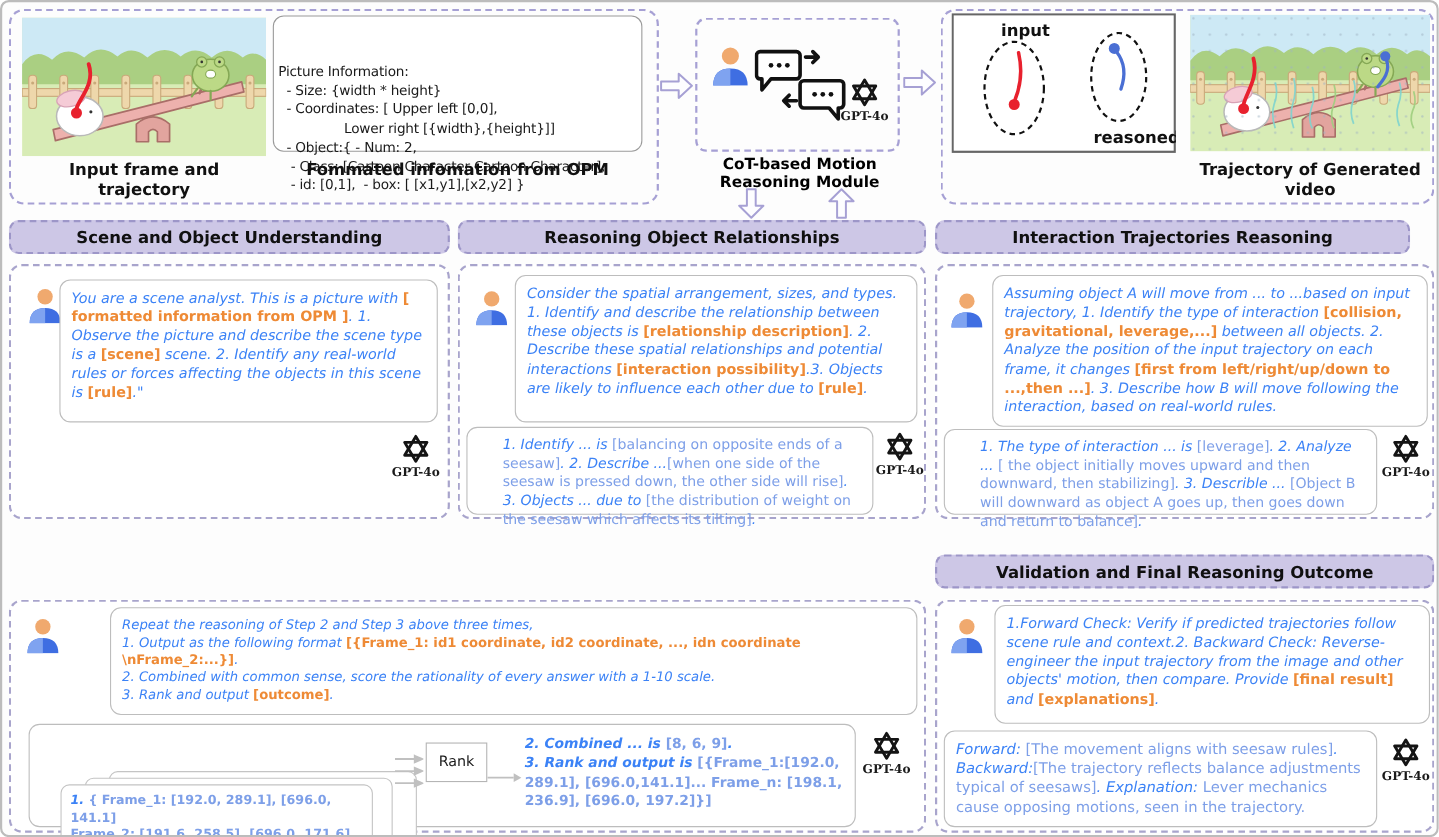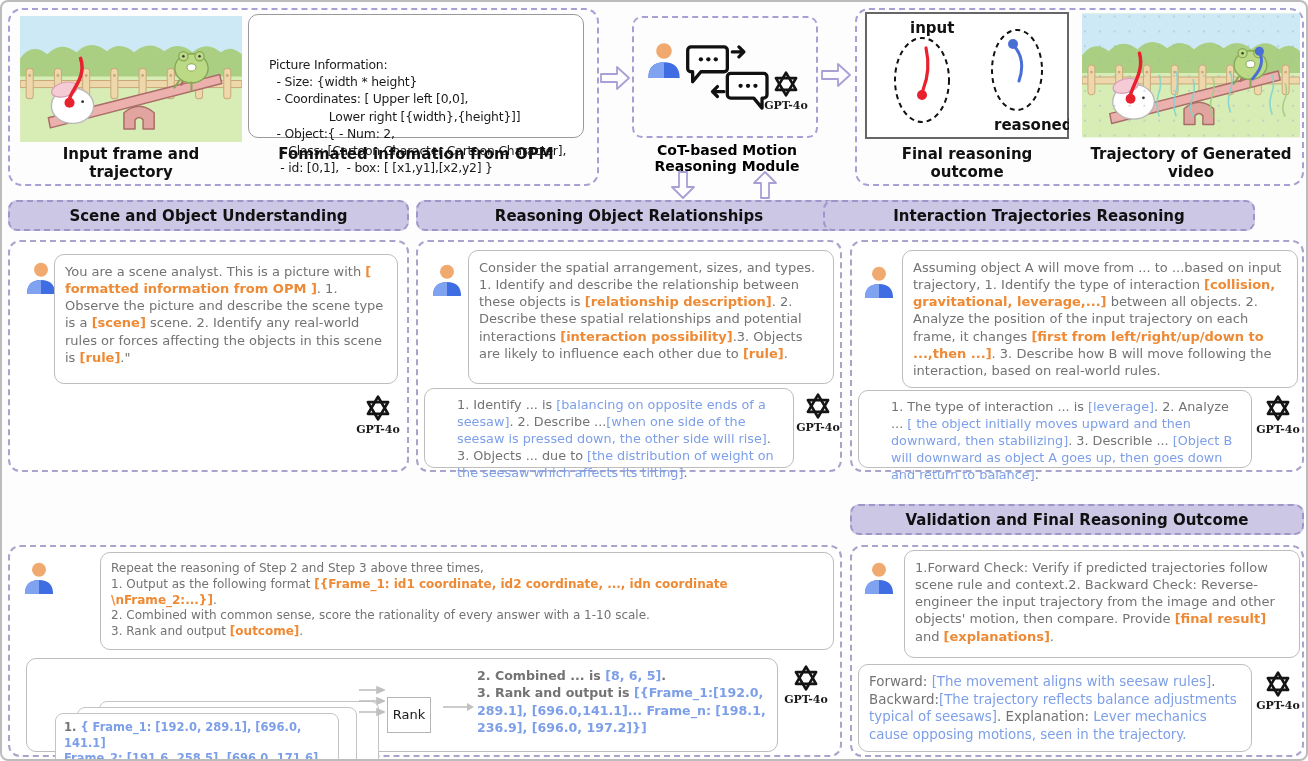--- a/index.html
+++ b/index.html
@@ -7,25 +7,25 @@
     font-family:"DejaVu Sans",sans-serif;color:#1a1a1a;
     border:2px solid #bcbcbc;border-radius:8px;box-sizing:border-box;overflow:hidden;}
   .abs{position:absolute;}
   .dashedbox{position:absolute;border:2px dashed #a6a0d4;border-radius:14px;background:#fdfdfd;box-sizing:border-box;}
   .header{position:absolute;height:31px;background:#cdc7e6;border:2px dashed #9d96c8;border-radius:9px;
     display:flex;align-items:center;justify-content:center;font-size:15px;font-weight:600;color:#101010;box-sizing:border-box;}
   .content{position:absolute;border:2px dashed #a8a4cc;border-radius:12px;background:#fff;box-sizing:border-box;}
   .bubble{position:absolute;border:1.5px solid #bdbdbd;border-radius:10px;background:#fff;
     padding:8px 10px;font-size:13px;line-height:1.32;box-sizing:border-box;}
   .caption{position:absolute;text-align:center;font-weight:700;font-size:15px;color:#111;}
-  .seg-k{color:#737373;}
+  .seg-k{color:#3b82f6;font-style:italic;}
   .seg-o{color:#ee8a35;font-weight:600;}
   .seg-b{color:#7d9fe8;}
   .opmbox{position:absolute;border:1.5px solid #9a9a9a;border-radius:10px;background:#fff;
-    padding:7px 20px;font-size:12.4px;line-height:1.38;white-space:pre;letter-spacing:-0.2px;box-sizing:border-box;}
+    padding:7px 4px;font-size:12.4px;line-height:1.38;white-space:pre;letter-spacing:-0.2px;box-sizing:border-box;}
   .gptwrap{position:absolute;display:flex;flex-direction:column;align-items:center;width:44px;}
   .gptlabel{font-family:"DejaVu Serif",serif;font-weight:700;font-size:11px;margin-top:1px;}
   .cotcaption{position:absolute;text-align:center;font-weight:700;font-size:14px;line-height:1.15;color:#000000;}
   .card{position:absolute;border:1.5px solid #c4c4c4;border-radius:8px;background:#fff;box-sizing:border-box;margin-top:38px;}
   .cardtext{padding:6px 8px;font-size:11.5px;line-height:1.35;font-weight:600;}
   .rankbox{position:absolute;border:1.5px solid #b5b5b5;background:#fff;display:flex;align-items:center;justify-content:center;
     font-size:13px;box-sizing:border-box;}
   .resulttext{position:absolute;font-size:12.6px;line-height:1.38;font-weight:600;}
   .rtext{font-size:12.8px;padding-left:32px;}
 </style>
@@ -152,21 +152,20 @@
     <rect x="1" y="1" width="202" height="125" fill="#fff" stroke="#666" stroke-width="2"></rect>
     <text x="45" y="21" font-size="15" font-weight="bold" fill="#111">input</text>
     <ellipse cx="57" cy="68" rx="27" ry="42" fill="none" stroke="#111" stroke-width="2" stroke-dasharray="5 4"></ellipse>
     <path d="M61 36 q5 22 -3 42" stroke="#e8212e" stroke-width="3.2" fill="none" stroke-linecap="round"></path>
     <circle cx="57" cy="83" r="5" fill="#e8212e"></circle>
     <ellipse cx="152" cy="58" rx="25" ry="40" fill="none" stroke="#111" stroke-width="2" stroke-dasharray="5 4"></ellipse>
     <circle cx="148" cy="32" r="5" fill="#4a6fd4"></circle>
     <path d="M150 35 q11 14 4 34" stroke="#4a6fd4" stroke-width="3" fill="none" stroke-linecap="round"></path>
     <text x="129" y="118" font-size="15" font-weight="bold" fill="#111">reasoned</text>
   </svg>
-  <div class="caption" style="left:863px;top:143px;width:204px;">Final reasoning outcome</div>
 
   <svg class="abs" style="left:1080px;top:10px;" width="218" height="127" viewBox="0 0 220 125">
     <use href="#scene"></use>
     <rect x="0" y="0" width="220" height="125" fill="url(#dotgrid)" opacity="0.55"></rect>
     <g stroke="#7fd4cf" stroke-width="1.6" fill="none" opacity="0.9">
       <path d="M78 62 q3 10 -1 20 q-3 10 1 22"></path>
       <path d="M95 58 q3 12 -1 24 q-3 10 1 22"></path>
       <path d="M112 66 q3 10 -1 20 q-3 10 1 18"></path>
       <path d="M150 60 q3 10 -1 20 q-3 10 1 20"></path>
       <path d="M192 62 q3 10 -1 20 q-3 10 1 20"></path>
@@ -177,21 +176,21 @@
     </g>
     <path d="M58 40 C 63 58 51 72 49 82" stroke="#e8212e" stroke-width="3.5" fill="none" stroke-linecap="round"></path>
     <circle cx="49" cy="86" r="5" fill="#e8212e"></circle>
     <circle cx="179" cy="38" r="4.6" fill="#4a6fd4"></circle>
     <path d="M180 41 C 184 52 177 60 172 66" stroke="#4a6fd4" stroke-width="3" fill="none" stroke-linecap="round"></path>
   </svg>
   <div class="caption" style="left:1080px;top:143px;width:218px;">Trajectory of Generated video</div>
 
   <div class="header" style="left:6px;top:198px;width:401px;">Scene and Object Understanding</div>
   <div class="header" style="left:414px;top:198px;width:426px;">Reasoning Object Relationships</div>
-  <div class="header" style="left:821px;top:198px;width:432px;">Interaction Trajectories Reasoning</div>
+  <div class="header" style="left:848px;top:198px;width:432px;">Interaction Trajectories Reasoning</div>
 
   <div class="content" style="left:6px;top:238px;width:401px;height:232px;"></div>
   <svg class="abs" style="left:22px;top:258px;" width="34" height="34" viewBox="0 0 40 40">
       <use href="#avatar"></use>
     </svg>
   <div class="bubble" style="left:52px;top:252px;width:344px;min-height:130px;"><span class="seg-k">You are a scene analyst. This is a picture with </span><span class="seg-o">[ formatted information from OPM ]</span><span class="seg-k">. 1. Observe the picture and describe the scene type is a </span><span class="seg-o">[scene]</span><span class="seg-k"> scene. 2. Identify any real-world rules or forces affecting the objects in this scene is </span><span class="seg-o">[rule]</span><span class="seg-k">."</span></div>
   <div class="gptwrap" style="left:354px;top:392px;">
     <svg width="28" height="28" viewBox="0 0 36 36">
         <use href="#gptlogo"></use>
       </svg>
@@ -252,27 +251,27 @@
     <svg class="abs" style="left:332px;top:26px;" width="26" height="36" viewBox="0 0 26 36">
       <g stroke="#c0c0c0" stroke-width="1.6" fill="#c0c0c0">
         <path d="M0 5 h18" fill="none"></path>
           <polygon points="18,2 25,5 18,8"></polygon>
         <path d="M0 16 h18" fill="none"></path>
           <polygon points="18,13 25,16 18,19"></polygon>
         <path d="M0 27 h18" fill="none"></path>
           <polygon points="18,24 25,27 18,30"></polygon>
       </g>
     </svg>
-    <div class="rankbox" style="left:360px;top:38px;width:44px;height:36px;">Rank</div>
+    <div class="rankbox" style="left:360px;top:16px;width:56px;height:36px;">Rank</div>
     <svg class="abs" style="left:416px;top:42px;" width="32" height="12" viewBox="0 0 32 12">
       <path d="M0 6 h24" stroke="#c0c0c0" stroke-width="1.6" fill="none"></path>
       <polygon points="24,2 31,6 24,10" fill="#c0c0c0"></polygon>
     </svg>
     <div class="resulttext" style="left:450px;top:8px;width:296px;">
-        <div><span class="seg-k">2. Combined ... is </span><span class="seg-b">[8, 6, 5]</span><span class="seg-k">.</span></div>
+        <div><span class="seg-k">2. Combined ... is </span><span class="seg-b">[8, 6, 9]</span><span class="seg-k">.</span></div>
         <div><span class="seg-k">3. Rank and output is </span><span class="seg-b">[{Frame_1:[192.0, 289.1], [696.0,141.1]... Frame_n: [198.1, 236.9], [696.0, 197.2]}]</span></div>
       </div>
   </div>
   <div class="gptwrap" style="left:782px;top:662px;">
     <svg width="28" height="28" viewBox="0 0 36 36">
         <use href="#gptlogo"></use>
       </svg>
     <div class="gptlabel">GPT-4o</div>
   </div>
 

